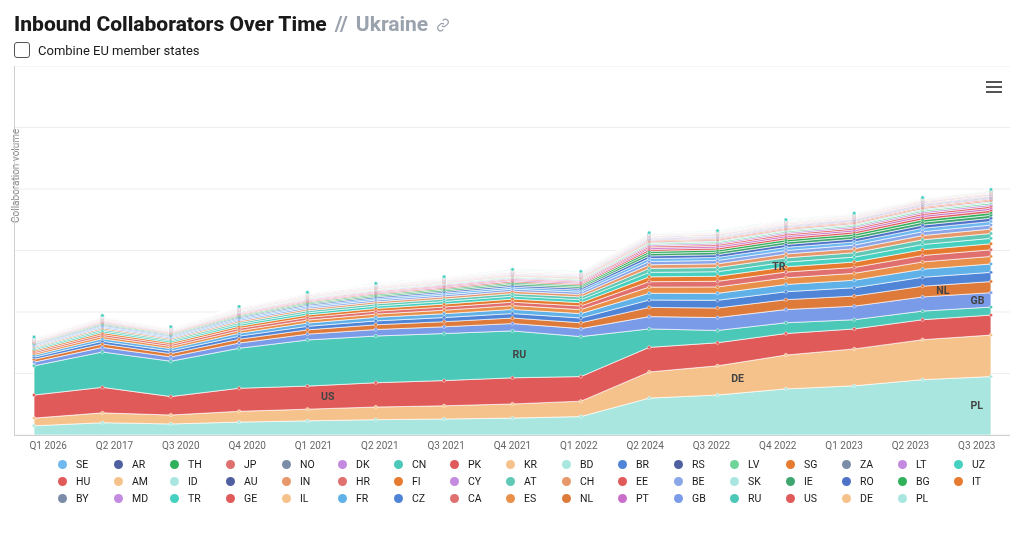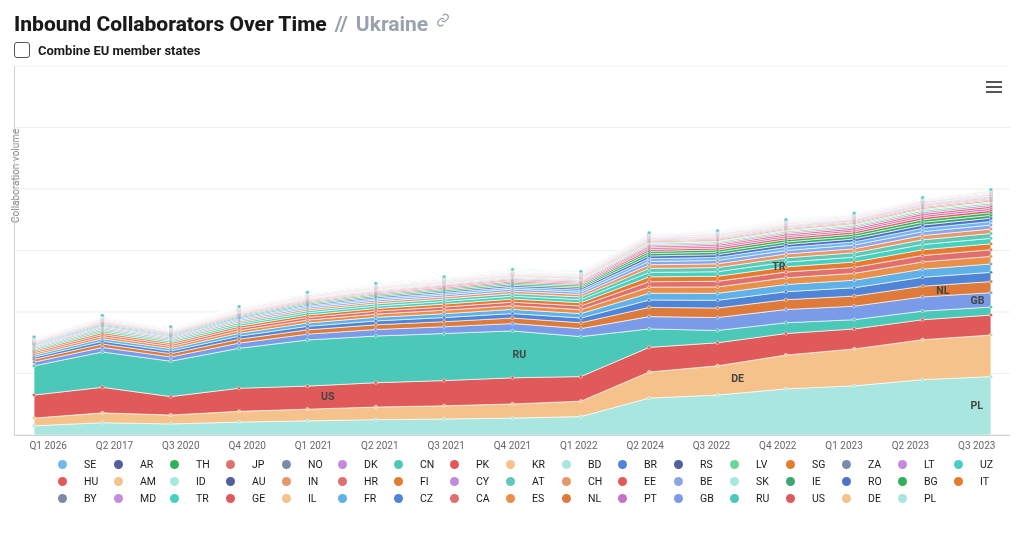--- a/index.html
+++ b/index.html
@@ -1,38 +1,38 @@
 <!DOCTYPE html>
 <html><head>
 <meta charset="utf-8">
 <style>
   html,body{margin:0;padding:0;font-family:-apple-system,BlinkMacSystemFont,"Segoe UI",Roboto,Helvetica,Arial,sans-serif;color:#1a1a1a;background:#fff}
   .wrap{width:1024px;height:550px;box-sizing:border-box;padding:12px 14px 8px 14px;position:relative}
-  .hdr{display:flex;align-items:flex-start;gap:8px}
+  .hdr{display:flex;align-items:flex-end;gap:8px}
   .hdr h1{margin:0;font-size:21px;font-weight:800}
   .hdr .sub{font-size:21px;font-weight:700;color:#9aa2ad}
   .link-ic{color:#9aa2ad}
   .ctrl{margin-top:6px;display:flex;align-items:center;gap:8px}
   .cb{width:14px;height:14px;border:1.5px solid #555;border-radius:3px;display:inline-block}
-  .ctrl label{font-size:13px;font-weight:700}
+  .ctrl label{font-size:13px;font-weight:400}
   .menu-ic{position:absolute;right:22px;top:78px;cursor:pointer}
   .menu-ic div{width:16px;height:2px;background:#555;margin:3px 0}
   .chart{position:relative;margin-top:8px;height:370px;display:flex}
   .yaxis-label{position:absolute;left:-4px;top:50%;transform:rotate(-90deg) translateX(28px);transform-origin:left top;font-size:10px;color:#888}
   .yaxis{width:44px;font-size:10px;color:#666;display:flex;flex-direction:column;justify-content:space-between;align-items:flex-end;padding:4px 6px 22px 0}
   .plot{flex:1;position:relative;border-left:1px solid #d0d0d0;border-bottom:1px solid #d0d0d0}
   .plot svg{position:absolute;inset:0;width:100%;height:100%}
   .grid line{stroke:#eee;stroke-width:1}
   .layers path{stroke:#fff;stroke-width:.6}
   .markers circle{r:1.6;stroke:#fff;stroke-width:.4}
   .inlbl{font-size:10px;font-weight:700;fill:#444}
   .xaxis{position:absolute;left:0;right:0;bottom:-16px;display:flex;font-size:10px;color:#666}
   .xaxis span{flex:1;text-align:center}
   .legend{margin:22px 0 0 44px;display:flex;flex-wrap:wrap;gap:4px 10px;font-size:10.5px}
-  .lg{display:flex;align-items:center;gap:17px;min-width:46px}
+  .lg{display:flex;align-items:center;gap:9px;min-width:46px}
   .sw{width:9px;height:9px;border-radius:50%;display:inline-block}
 </style>
 </head>
 <body>
 <div class="wrap">
 
 <div class="hdr">
   <h1>Inbound Collaborators Over Time</h1>
   <span class="sub">//</span>
   <span class="sub">Ukraine</span>

